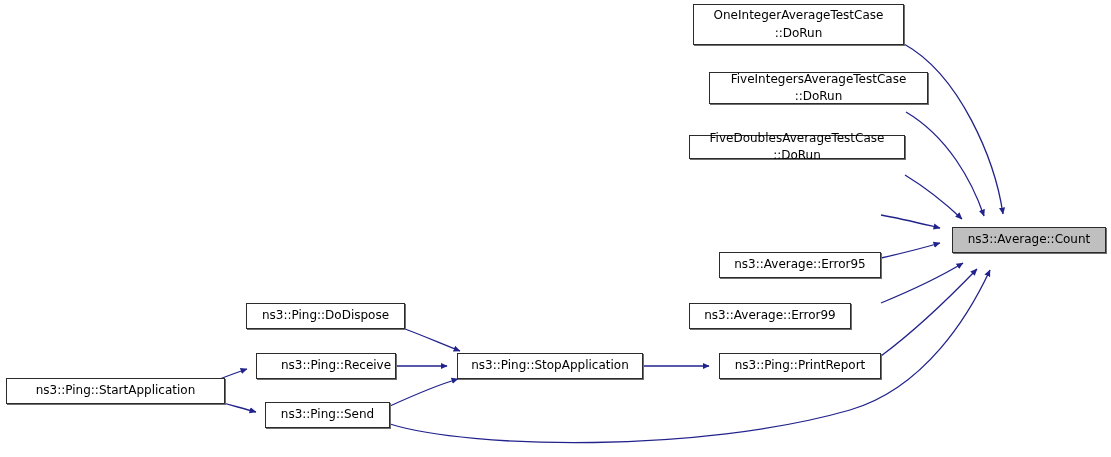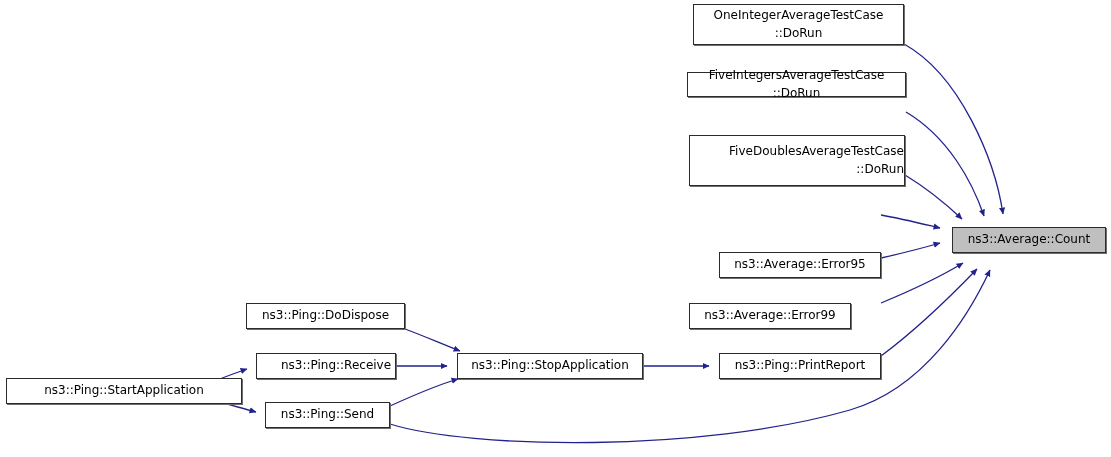--- a/index.html
+++ b/index.html
@@ -67,26 +67,26 @@
       <path d="M390,424 C470,449 700,453 850,410 925,388 969,315 990,270" fill="none" stroke="#22228c" stroke-width="1.3" marker-end="url(#arrowhead)"></path>
       <path d="M405,329 C424,336 442,344 460,351" fill="none" stroke="#22228c" stroke-width="1.3" marker-end="url(#arrowhead)"></path>
       <path d="M396,366 L447,366" fill="none" stroke="#22228c" stroke-width="1.3" marker-end="url(#arrowhead)"></path>
       <path d="M390,406 C412,396 434,386 458,379" fill="none" stroke="#22228c" stroke-width="1.3" marker-end="url(#arrowhead)"></path>
       <path d="M202,386 C217,380 232,374 247,369" fill="none" stroke="#22228c" stroke-width="1.3" marker-end="url(#arrowhead)"></path>
       <path d="M202,397 C219,402 238,407 256,412" fill="none" stroke="#22228c" stroke-width="1.3" marker-end="url(#arrowhead)"></path>
       <path d="M643,366 L709,366" fill="none" stroke="#22228c" stroke-width="1.3" marker-end="url(#arrowhead)"></path>
     </svg>
 <div class="node" style="left: 693px; top: 4px; width: 211px; height: 41px;"><span class="node-label">OneIntegerAverageTestCase
 ::DoRun</span></div>
-    <div class="node" style="left: 687px; top: 72px; width: 219px; height: 25px;"><span class="node-label">FiveIntegersAverageTestCase
+    <div class="node" style="left: 709px; top: 72px; width: 219px; height: 32px;"><span class="node-label">FiveIntegersAverageTestCase
 ::DoRun</span></div>
-    <div class="node" style="left: 689px; top: 135px; width: 216px; height: 51px; text-align: right;"><span class="node-label">FiveDoublesAverageTestCase
+    <div class="node" style="left: 689px; top: 135px; width: 216px; height: 24px;"><span class="node-label">FiveDoublesAverageTestCase
 ::DoRun</span></div>
     <div class="node" style="left: 719px; top: 252px; width: 162px; height: 26px;"><span class="node-label">ns3::Average::Error95</span></div>
     <div class="node" style="left: 689px; top: 303px; width: 162px; height: 26px;"><span class="node-label">ns3::Average::Error99</span></div>
     <div class="node highlight" style="left: 952px; top: 227px; width: 154px; height: 26px;"><span class="node-label">ns3::Average::Count</span></div>
     <div class="node" style="left: 246px; top: 303px; width: 159px; height: 26px;"><span class="node-label">ns3::Ping::DoDispose</span></div>
     <div class="node" style="left: 256px; top: 353px; width: 140px; height: 26px; padding-left: 20px;"><span class="node-label">ns3::Ping::Receive</span></div>
-    <div class="node" style="left: 6px; top: 378px; width: 236px; height: 26px; text-align: center;"><span class="node-label">ns3::Ping::StartApplication</span></div>
+    <div class="node" style="left: 6px; top: 378px; width: 219px; height: 26px; text-align: center;"><span class="node-label">ns3::Ping::StartApplication</span></div>
     <div class="node" style="left: 265px; top: 402px; width: 125px; height: 26px;"><span class="node-label">ns3::Ping::Send</span></div>
     <div class="node" style="left: 457px; top: 353px; width: 186px; height: 26px;"><span class="node-label">ns3::Ping::StopApplication</span></div>
     <div class="node" style="left: 719px; top: 353px; width: 162px; height: 26px;"><span class="node-label">ns3::Ping::PrintReport</span></div>
   </div>
 
 </body></html>

